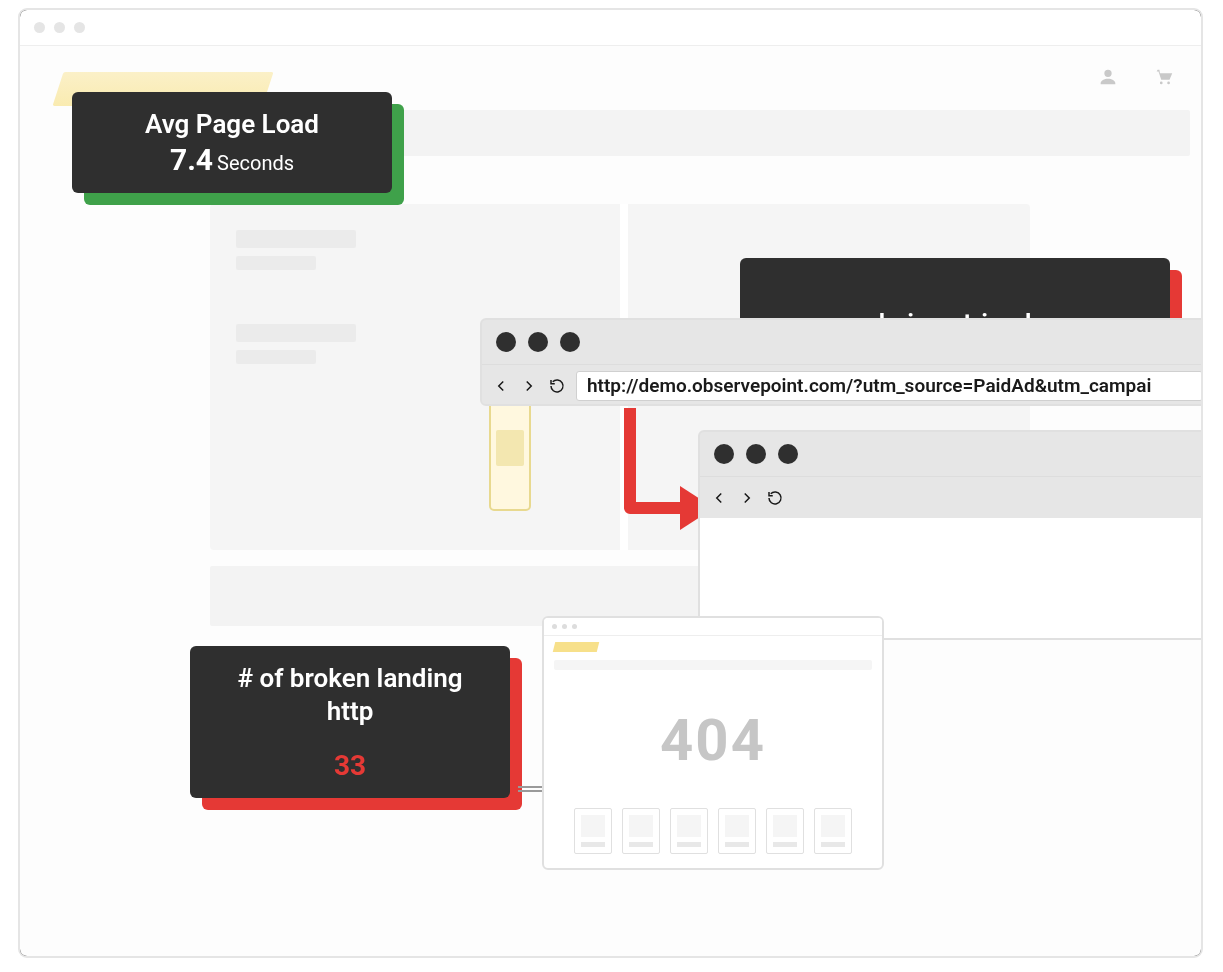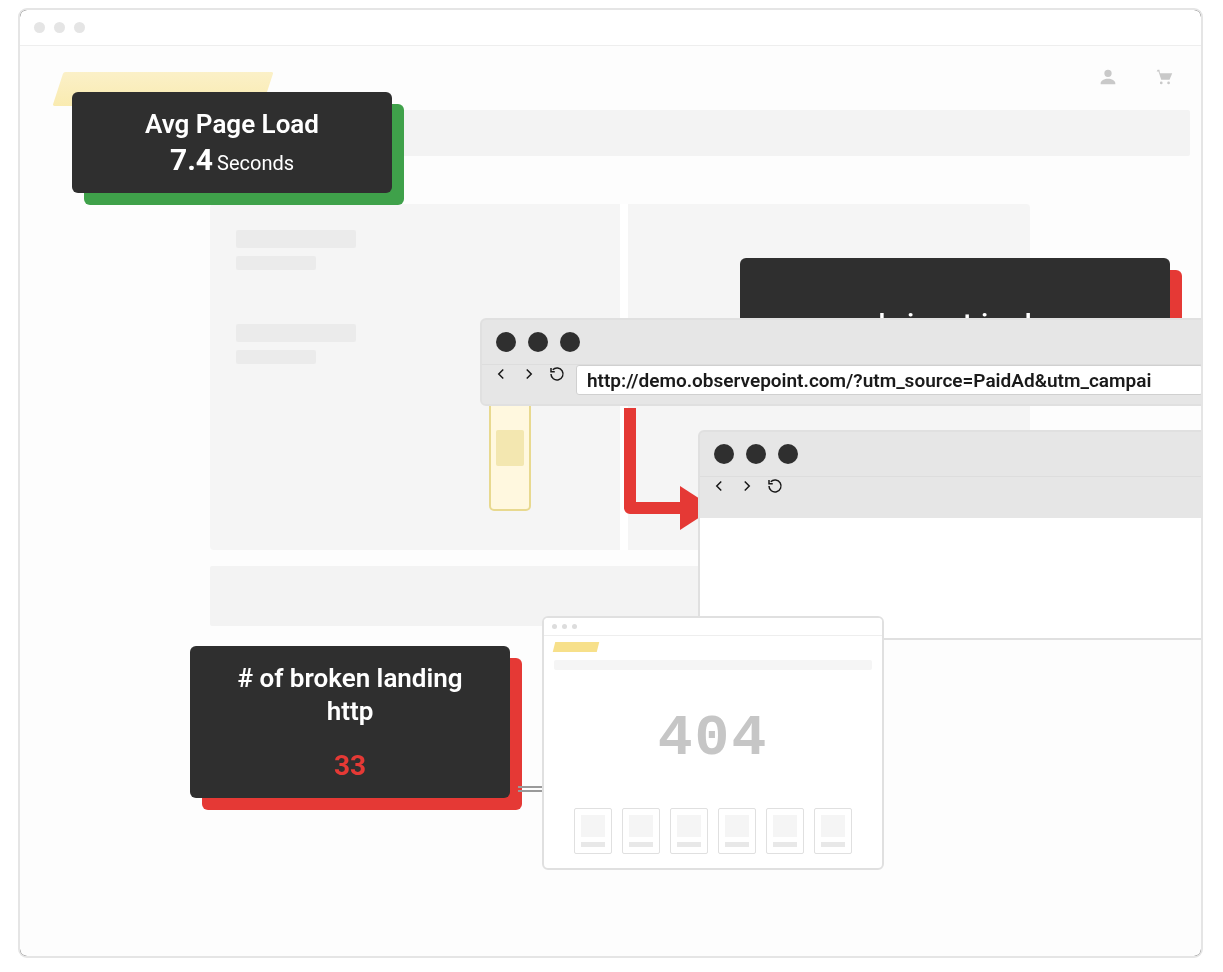--- a/index.html
+++ b/index.html
@@ -114,21 +114,21 @@
   .mb-b { left: 678px; top: 420px; width: 516px; height: 210px; }
   .mb-tabs {
     height: 44px;
     display: flex; align-items: center;
     padding-left: 14px; gap: 12px;
   }
   .mb-tabs .bdot { width: 20px; height: 20px; border-radius: 50%; background: #2F2F2F; }
   .mb-toolbar {
     background: #E6E6E6;
     height: 42px;
-    display: flex; align-items: flex-start;
+    display: flex; align-items: center;
     padding: 0 10px; gap: 10px;
     border-top: 1px solid #ddd;
   }
   .nav-ico { width: 18px; height: 18px; stroke: #1a1a1a; stroke-width: 2; fill: none; }
   .addr {
     flex: 1;
     background: #fff;
     border: 1px solid #d0d0d0;
     border-radius: 3px;
     height: 30px;
@@ -157,21 +157,21 @@
     width: 342px; height: 254px;
     background: #fff;
     border: 2px solid #E0E0E0;
     border-radius: 6px;
     overflow: hidden;
   }
   .tiny-chrome { height: 18px; background:#fff; border-bottom:1px solid #eee; display:flex; align-items:center; padding-left:8px; gap:5px;}
   .tiny-chrome .td { width:5px; height:5px; border-radius:50%; background:#ddd; }
   .tiny-brand { position:absolute; left:10px; top:24px; width:44px; height:10px; background:#F7E08A; transform: skewX(-14deg); }
   .tiny-bar { position:absolute; left:10px; right:10px; top:42px; height:10px; background:#F5F5F5; border-radius:2px;}
-  .tiny-404 { position:absolute; left:0; right:0; top:88px; text-align:center; font-size:58px; font-weight:700; color:#C6C6C6; letter-spacing: 2px; font-family: Liberation Mono, monospace;}
+  .tiny-404 { position:absolute; left:0; right:0; top:88px; text-align:center; font-size:58px; font-weight:700; color:#C6C6C6; letter-spacing: 2px;}
   .tiny-thumbs { position:absolute; left:0; right:0; bottom:14px; display:flex; justify-content:center; gap:10px; }
   .tiny-thumb { width:38px; height:46px; background:#fff; border:1px solid #E0E0E0; border-radius:2px; position:relative;}
   .tiny-thumb::after { content:""; position:absolute; left:6px; right:6px; bottom:6px; height:5px; background:#E8E8E8;}
   .tiny-thumb::before { content:""; position:absolute; left:6px; right:6px; top:6px; bottom:16px; background:#F5F5F5;}
 
   .connector {
     position:absolute;
     left: 498px; top: 776px;
     width: 26px; height: 6px;
     border-top: 2px solid #9a9a9a;

